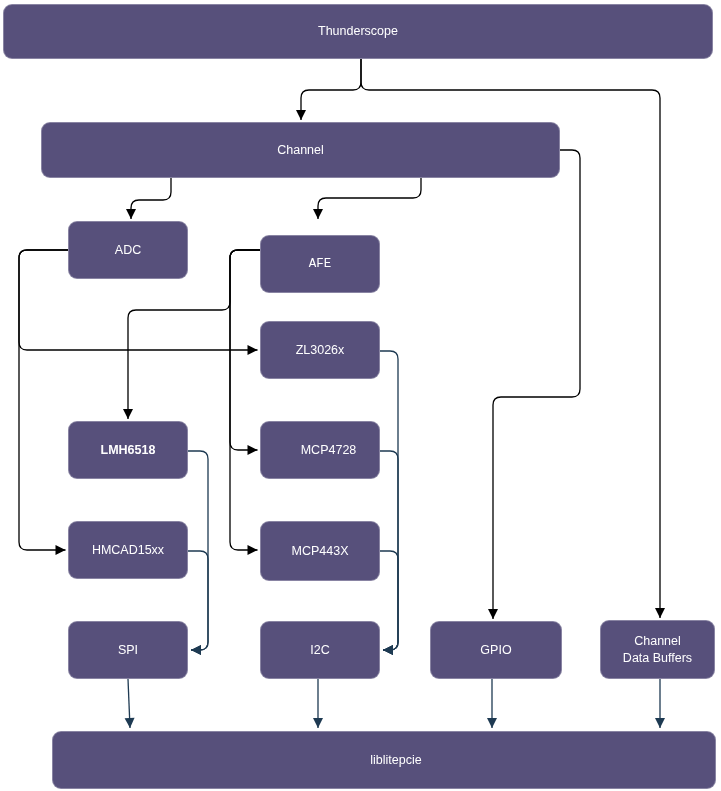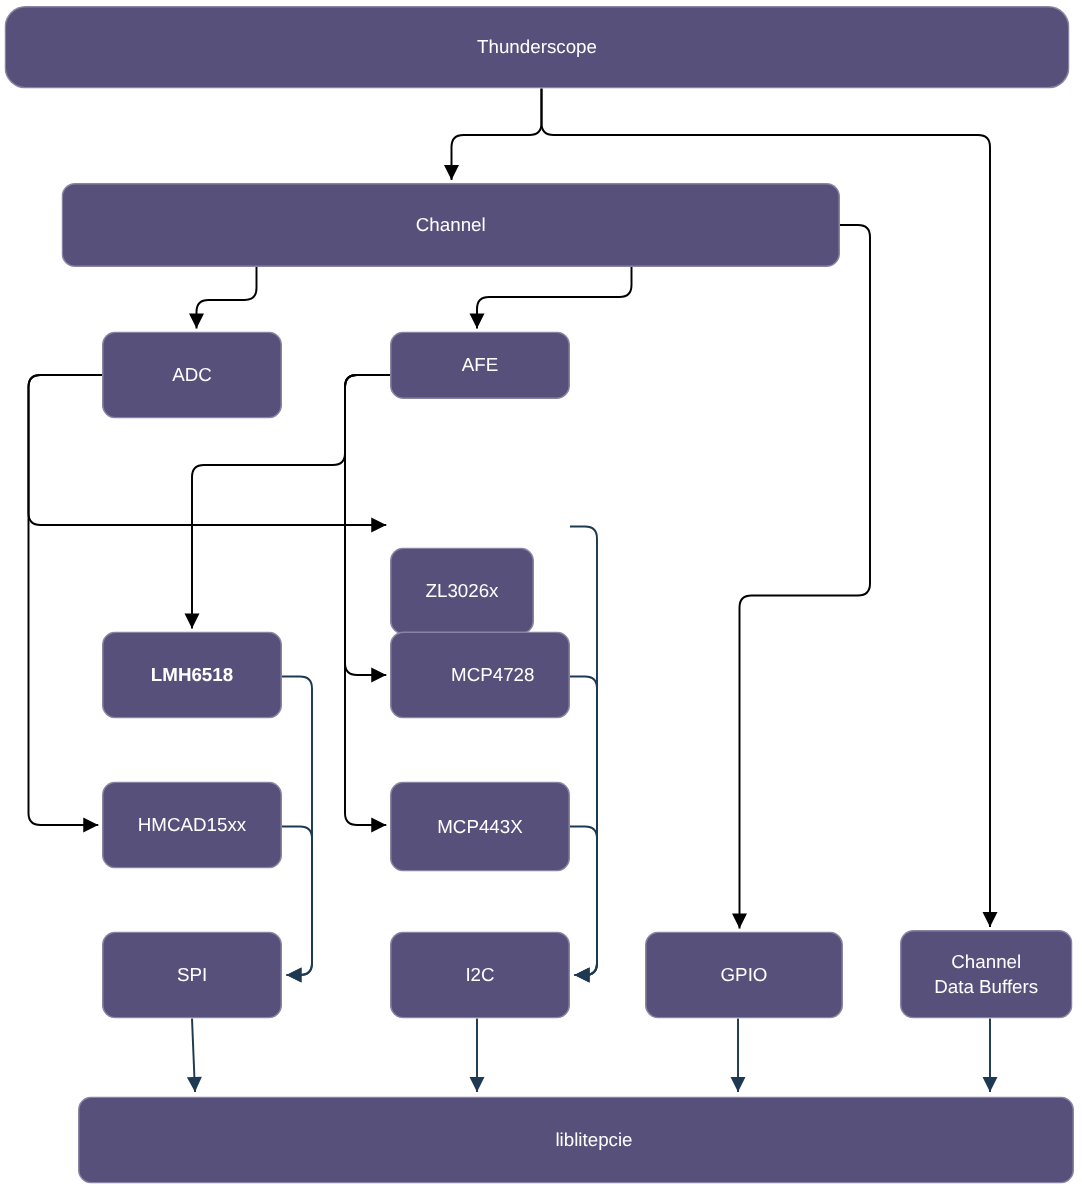--- a/index.html
+++ b/index.html
@@ -33,25 +33,25 @@
     font-size: 12.5px;
     line-height: 1.35;
     display: flex;
     align-items: center;
     justify-content: center;
     text-align: center;
     white-space: pre-line;
     user-select: none;
   }
   
-  .n-thunderscope { left: 3px;   top: 4px;   width: 710px; height: 55px; border-radius: 14px; }
+  .n-thunderscope { left: 3px;   top: 4px;   width: 710px; height: 55px; }
   .n-channel      { left: 41px;  top: 122px; width: 519px; height: 56px; }
   .n-adc          { left: 68px;  top: 221px; width: 120px; height: 58px; text-align: center; }
-  .n-afe          { left: 260px; top: 221px; width: 120px; height: 45px; }
-  .n-zl3026x      { left: 260px; top: 321px; width: 96px; height: 58px; margin-top: 44px; }
+  .n-afe          { left: 260px; top: 235px; width: 120px; height: 58px; font-family: Liberation Mono, monospace; }
+  .n-zl3026x      { left: 260px; top: 321px; width: 120px; height: 58px; }
   .n-lmh6518      { left: 68px;  top: 421px; width: 120px; height: 58px; font-weight: bold; }
   .n-mcp4728      { left: 260px; top: 421px; width: 120px; height: 58px; padding-left: 17px; }
   .n-hmcad15xx    { left: 68px;  top: 521px; width: 120px; height: 58px; }
   .n-mcp443x      { left: 260px; top: 521px; width: 120px; height: 60px; }
   .n-spi          { left: 68px;  top: 621px; width: 120px; height: 58px; text-align: center; }
   .n-i2c          { left: 260px; top: 621px; width: 120px; height: 58px; }
   .n-gpio         { left: 430px; top: 621px; width: 132px; height: 58px; }
   .n-cdb          { left: 600px; top: 620px; width: 115px; height: 59px; }
   .n-liblitepcie  { left: 52px;  top: 731px; width: 664px; height: 58px; padding-left: 24px; }
 

